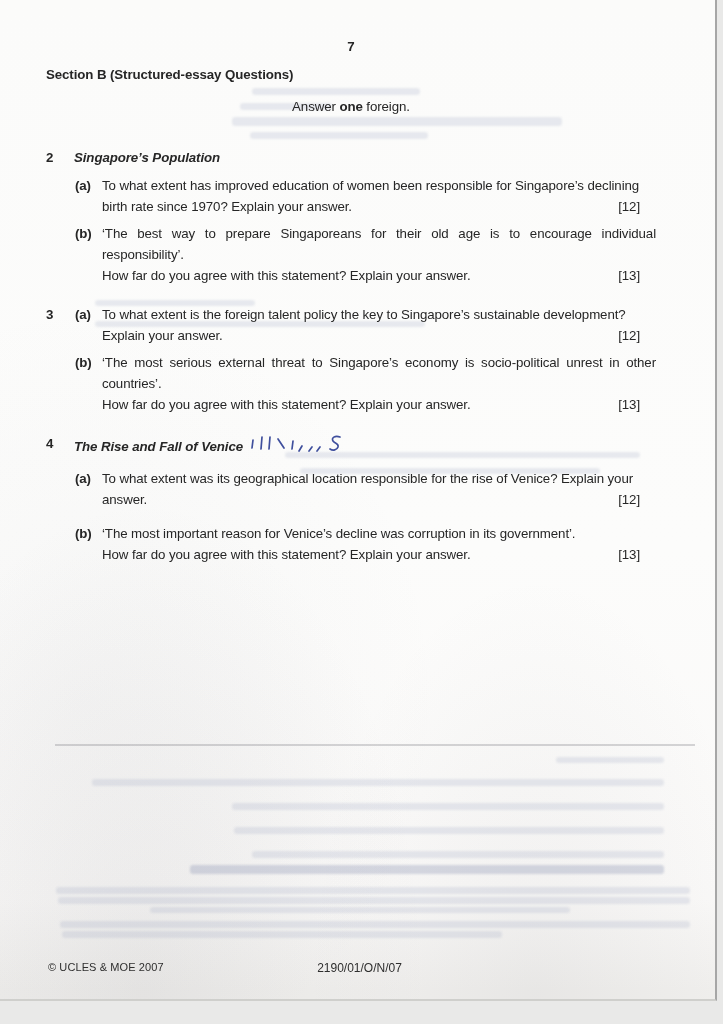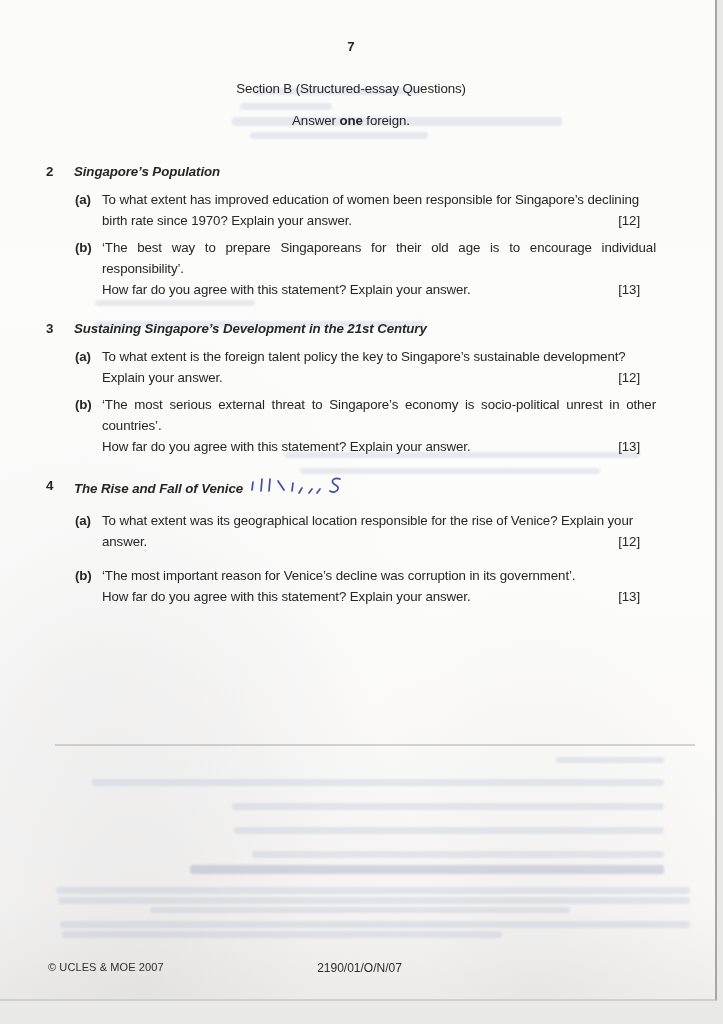--- a/index.html
+++ b/index.html
@@ -25,21 +25,21 @@
   }
   .content {
     position: absolute;
     left: 46px; top: 36px;
     width: 610px;
     font-size: 13.3px;
     line-height: 21px;
     letter-spacing: -0.1px;
   }
   .page-num { text-align: center; font-weight: bold; }
-  .section-title { text-align: center; font-weight: normal; margin-top: 21px; }
+  .section-title { text-align: left; font-weight: bold; margin-top: 7px; }
   .instruction { text-align: center; margin-top: 11px; }
   .question { margin-top: 30px; }
   .question + .question { margin-top: 18px; }
   .q-head { position: relative; padding-left: 28px; margin-bottom: 7px; white-space: nowrap; }
   .q-num { position: absolute; left: 0; top: 0; font-weight: bold; }
   .q-title { display: inline; font-size: inherit; font-weight: bold; font-style: italic; }
   .pen { display: inline-block; vertical-align: -4px; margin-left: 5px; }
   .q-part { position: relative; padding-left: 56px; }
   .q-part + .q-part { margin-top: 6px; }
   .q-part.gap-lg + .q-part, .q-part + .q-part.gap-lg { margin-top: 13px; }
@@ -123,21 +123,21 @@
                 <div class="line just">‘The best way to prepare Singaporeans for their old age is to encourage individual</div>
                 <div class="line">responsibility’.</div>
                 <div class="line">How far do you agree with this statement? Explain your answer.</div>
               </div>
     <span class="part-marks">[13]</span>
   </div>
           </div>
   </section>
         <section class="question">
     <div class="q-head">
-      <span class="q-num">3</span><h2 class="q-title">Sustaining Singapore’s Development in the 21st Century</h2>
+      <span class="q-num">3</span>
     </div>
     <div class="q-parts">
             <div class="q-part">
     <span class="part-label">(a)</span>
     <div class="part-text">
                 <div class="line">To what extent is the foreign talent policy the key to Singapore’s sustainable development?</div>
                 <div class="line">Explain your answer.</div>
               </div>
     <span class="part-marks">[12]</span>
   </div>

